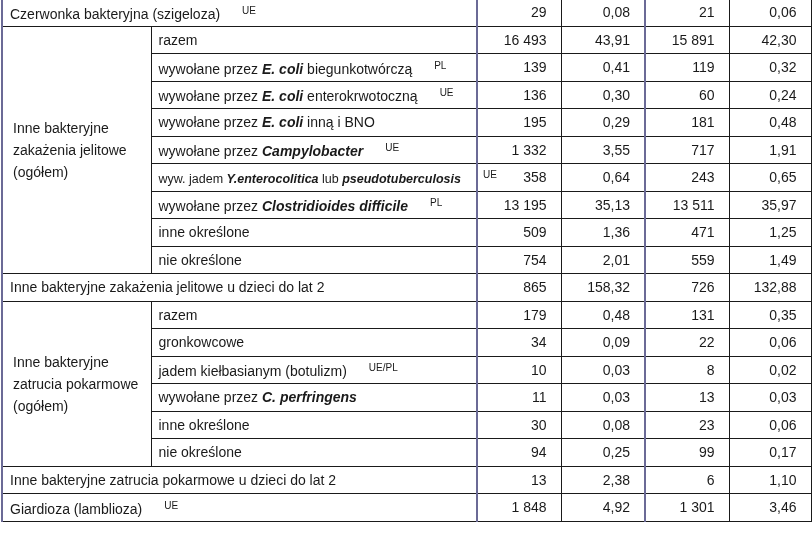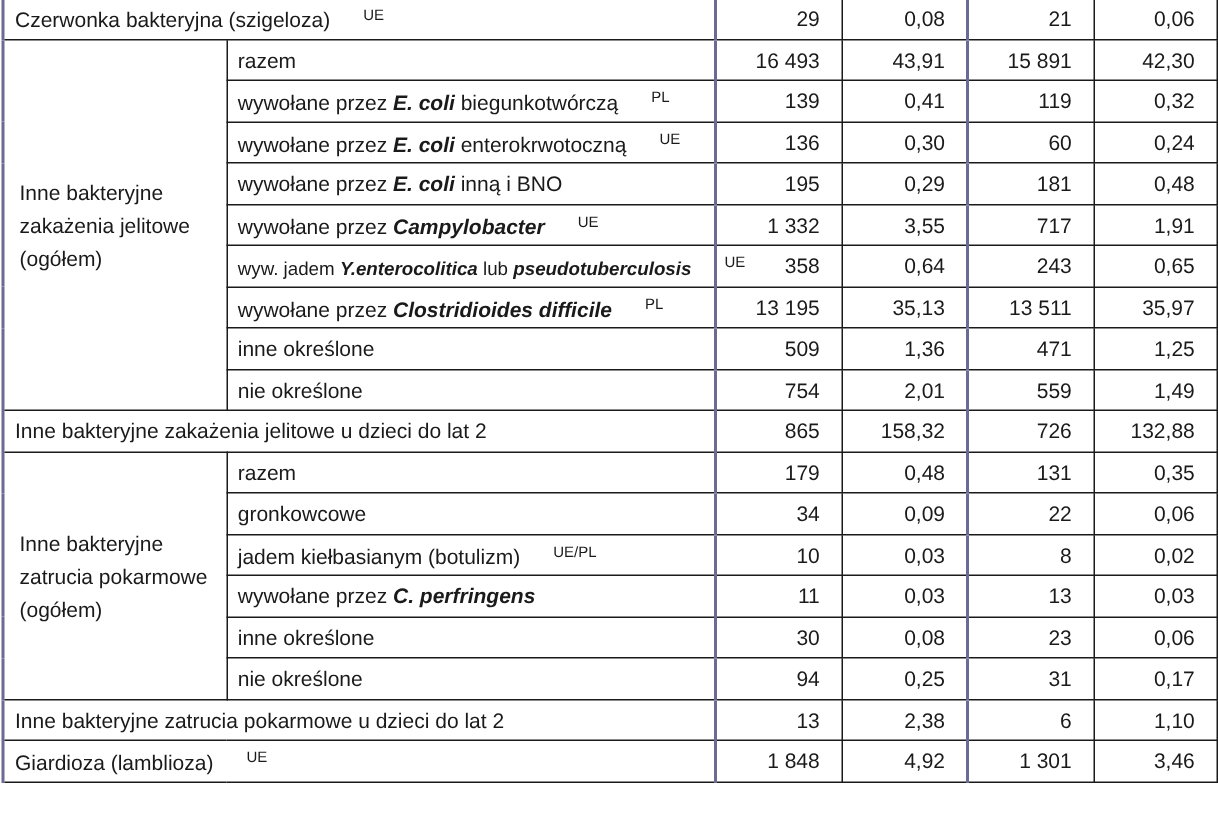--- a/index.html
+++ b/index.html
@@ -148,21 +148,21 @@
         <td><span>inne określone</span></td>
         <td class="num n1">30</td>
         <td class="num n2">0,08</td>
         <td class="num n3">23</td>
         <td class="num n4">0,06</td>
       </tr>
       <tr>
         <td><span>nie określone</span></td>
         <td class="num n1">94</td>
         <td class="num n2">0,25</td>
-        <td class="num n3">31</td>
+        <td class="num n3">99</td>
         <td class="num n4">0,17</td>
       </tr>
       <tr>
         <td class="lbl" colspan="2"><span>Inne bakteryjne zatrucia pokarmowe u dzieci do lat 2</span></td>
         <td class="num n1">13</td>
         <td class="num n2">2,38</td>
         <td class="num n3">6</td>
         <td class="num n4">1,10</td>
       </tr>
       <tr>

